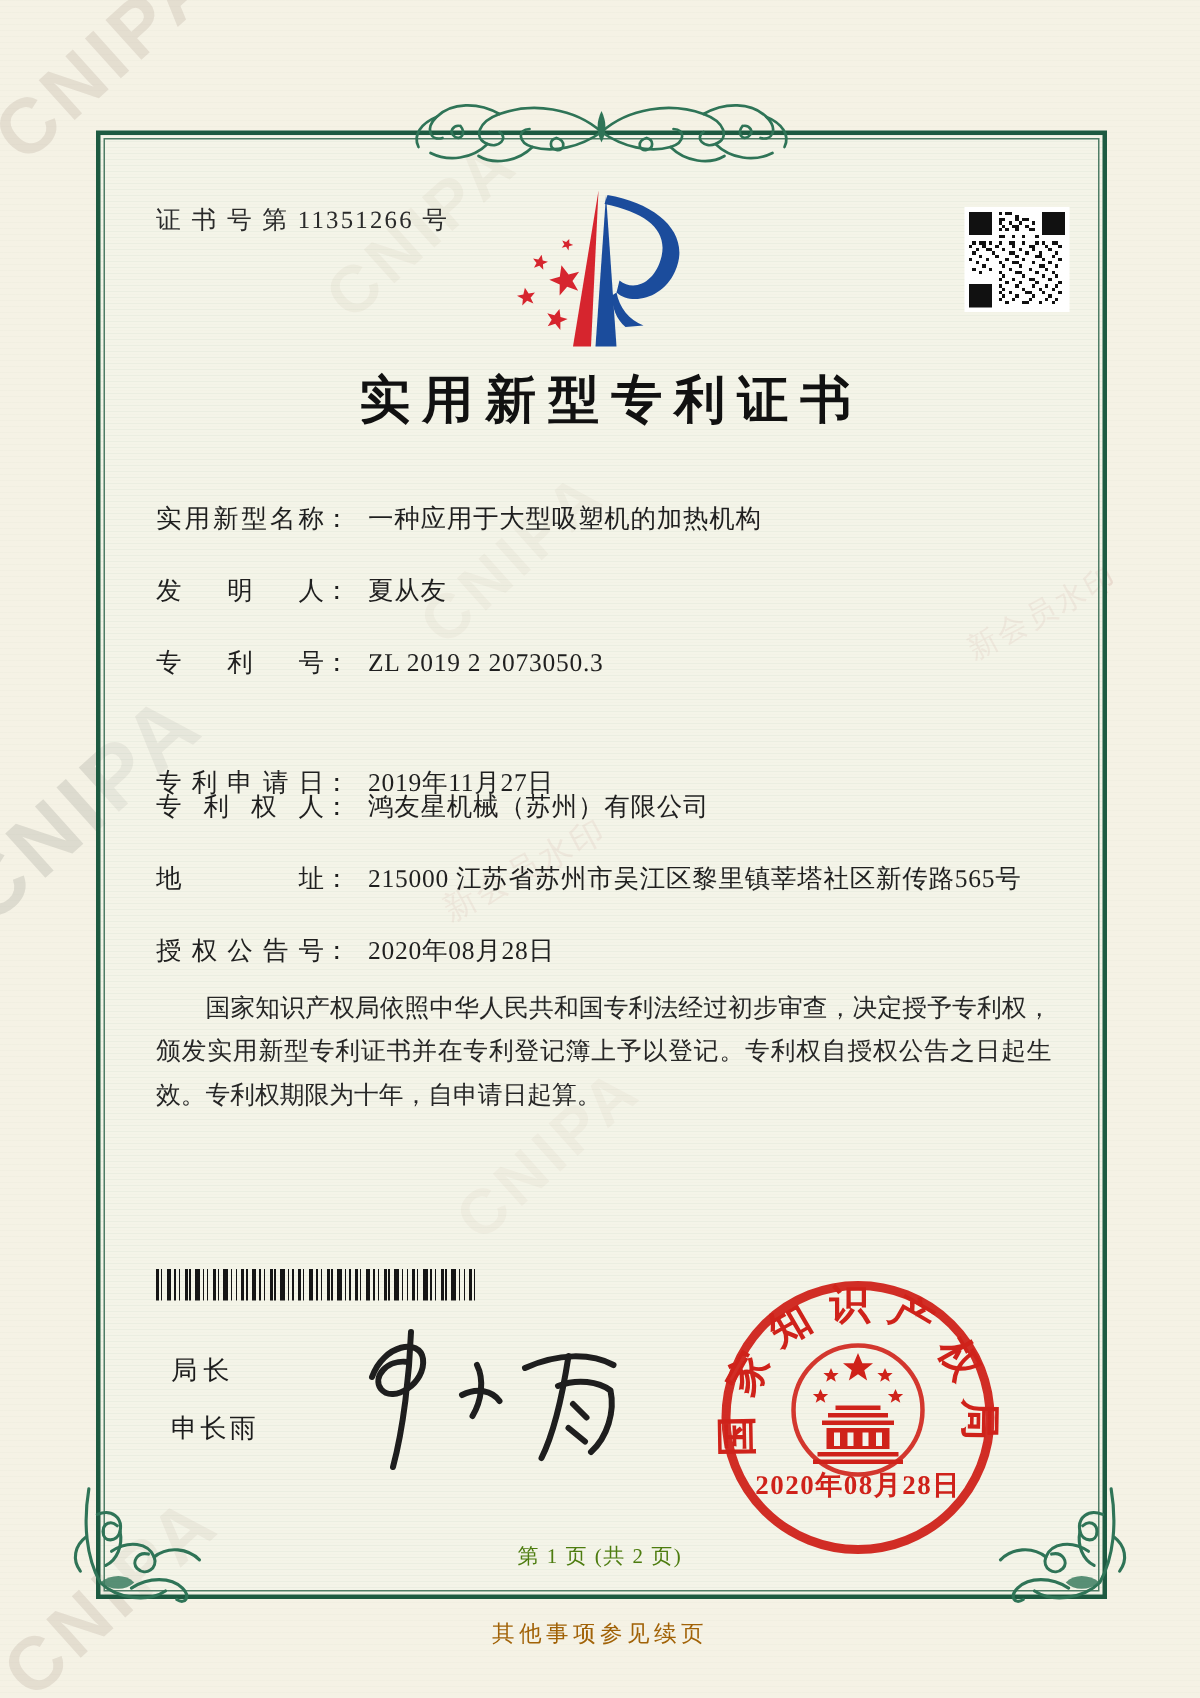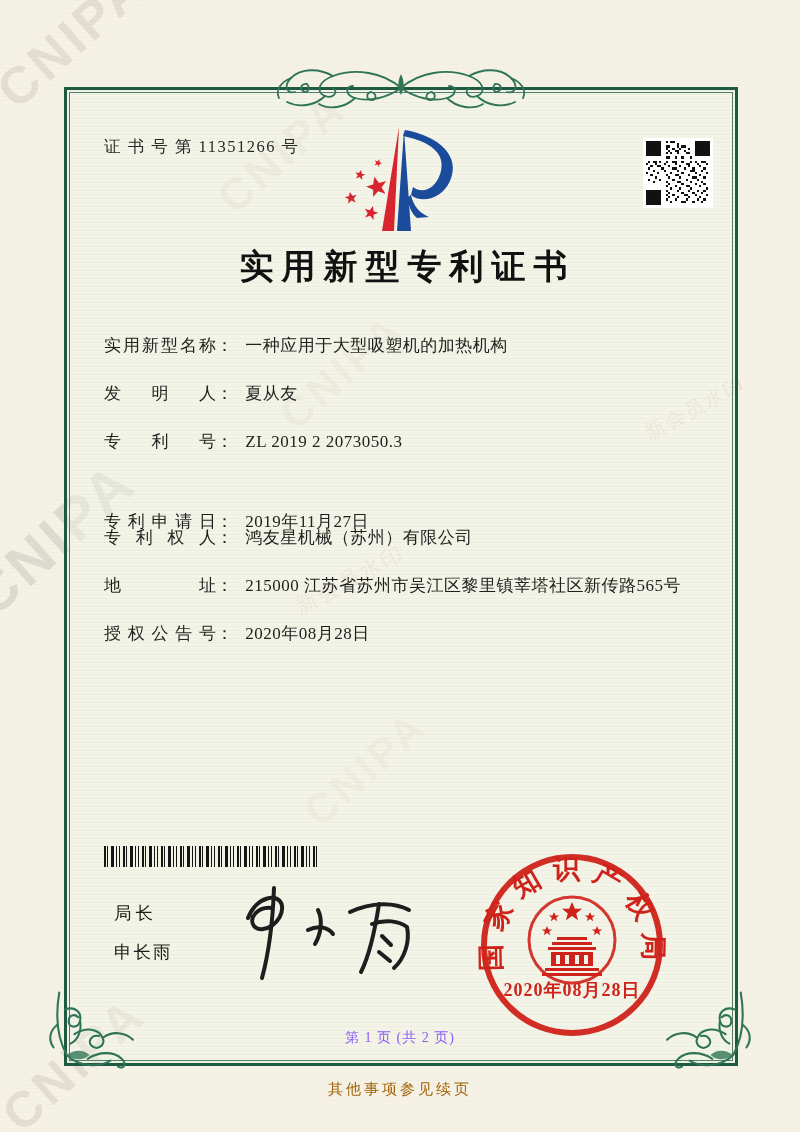--- a/index.html
+++ b/index.html
@@ -55,21 +55,21 @@
       #151515 15px 16px, transparent 16px 19px);
   }
   .signer-title { left:114px; top:901px; font-size:17.5px; letter-spacing:4px; color:#1c1c1c; }
   .signer-name  { left:114px; top:940px; font-size:17.5px; letter-spacing:2px; color:#1c1c1c; }
   .sig-svg { left:222px; top:878px; }
   .seal-wrap { left:477px; top:850px; width:190px; height:190px; }
   .seal-date {
     position:absolute; left:0; top:128px; width:190px; text-align:center;
     color:#cf221a; font-size:18px; font-weight:bold; letter-spacing:1px;
   }
-  .page-indicator { left:0; top:1029px; width:100%; text-align:center; font-size:14px; color:#8b5cf6; letter-spacing:1px; }
+  .page-indicator { left:0; top:1029px; width:100%; text-align:center; font-size:14px; color:#4d7c0f; letter-spacing:1px; }
   .cont-note { left:0; top:1080px; width:100%; text-align:center; font-size:15px; color:#a16207; letter-spacing:3px; }
   .corner { position:absolute; width:104px; height:104px; }
   .corner-bl { left:46px; top:968px; }
   .corner-br { left:650px; top:968px; transform:scaleX(-1); }
   .top-orn { position:absolute; left:271px; top:54px; }
 </style>
 </head>
 <body>
 
 <div class="wm" style="left:-18px; top:8px; font-size:52px;">CNIPA</div>
@@ -190,20 +190,21 @@
 <div class="abs frow" style="top:574px;">
   <span class="flabel">地址</span><span class="fcolon">：</span>
   <span class="fvalue">215000 江苏省苏州市吴江区黎里镇莘塔社区新传路565号</span>
 </div>
 <div class="abs frow" style="top:622px; position:absolute;">
   <span class="flabel">授权公告号</span><span class="fcolon">：</span>
   <span class="fvalue">2020年08月28日</span>
 </div>
 
 <div class="abs body-text">
+  <p>国家知识产权局依照中华人民共和国专利法经过初步审查，决定授予专利权，颁发实用新型专利证书并在专利登记簿上予以登记。专利权自授权公告之日起生效。专利权期限为十年，自申请日起算。</p>
 </div>
 
 <div class="abs barcode"></div>
 
 <div class="abs signer-title">局长</div>
 <div class="abs signer-name">申长雨</div>
 
 <svg class="abs sig-svg" width="210" height="105" viewBox="0 0 210 105">
   <g stroke="#1e1e1e" fill="none" stroke-width="4" stroke-linecap="round" stroke-linejoin="round">
     <path d="M26 40 C34 18 58 14 60 28 C62 44 40 58 32 48 C26 40 36 28 50 30"></path>

